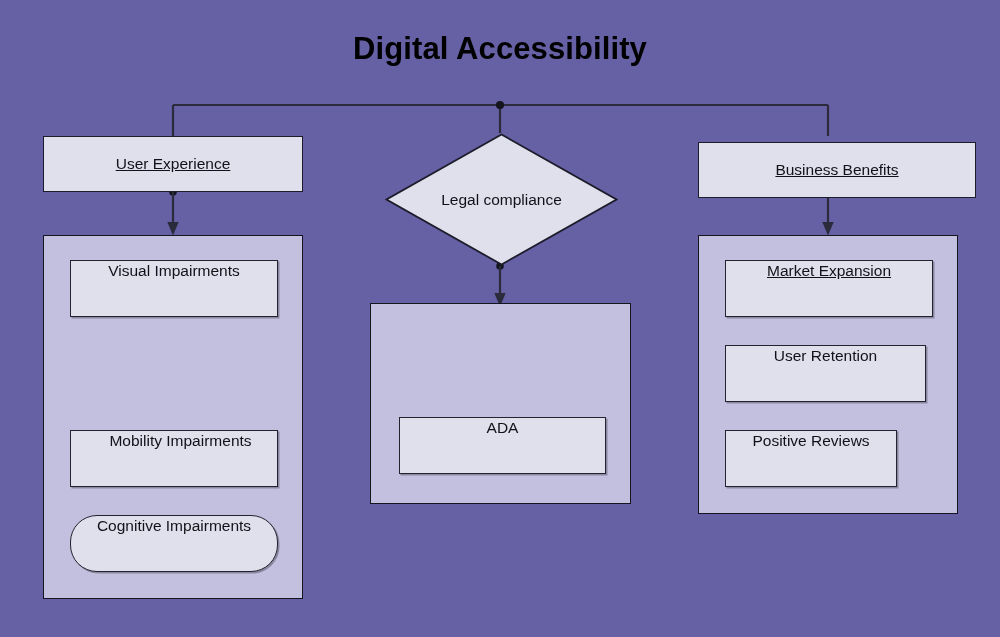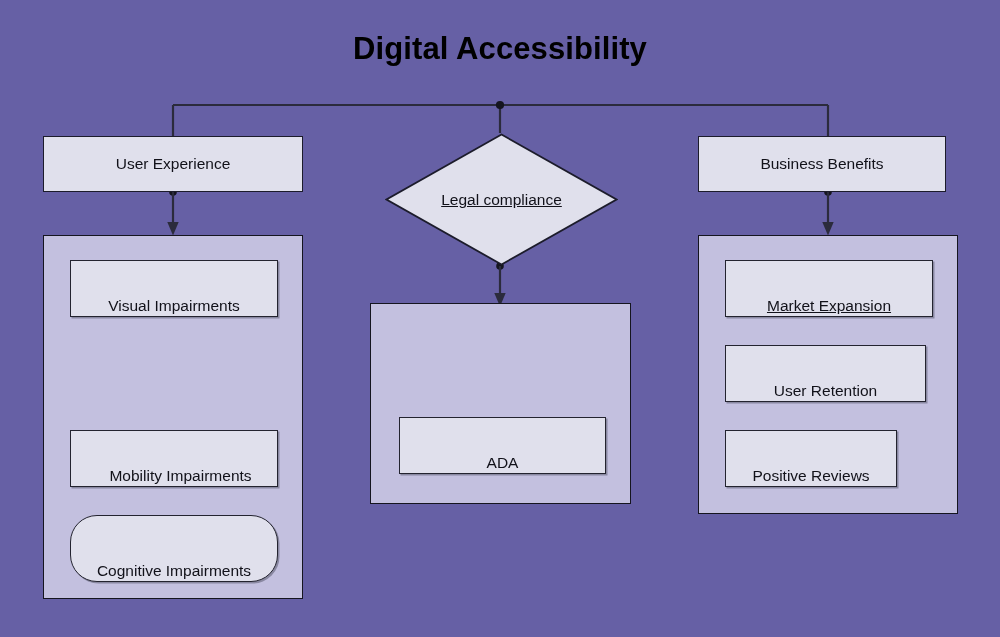--- a/index.html
+++ b/index.html
@@ -40,36 +40,37 @@
     background: #e0e0ec;
     border: 1.6px solid #1c1c2b;
     display: flex;
     align-items: center;
     justify-content: center;
     text-align: center;
     color: #111119;
     font-size: 15.5px;
     line-height: 1.32;
     padding: 2px 6px;
+    text-decoration: underline;
   }
 
   .container-box {
     position: absolute;
     box-sizing: border-box;
     background: #c3c0df;
     border: 1.8px solid #15151f;
   }
 
   .sub-node {
     position: absolute;
     box-sizing: border-box;
     background: #e0e0ec;
     border: 1.5px solid #23232f;
     display: flex;
-    align-items: flex-end;
+    align-items: flex-start;
     justify-content: center;
     text-align: center;
     color: #111119;
     font-size: 15.5px;
     line-height: 1.32;
     box-shadow: 1.5px 1.5px 0 rgba(90,90,110,0.55);
   }
 
   
   #diamond-legal-compliance {
@@ -88,21 +89,20 @@
     position: absolute;
     left: 0;
     top: 0;
     width: 233px;
     height: 133px;
     display: flex;
     align-items: center;
     justify-content: center;
     font-size: 15.5px;
     color: #111119;
-    text-decoration: underline;
   }
 
   
   #connectors {
     position: absolute;
     left: 0;
     top: 0;
     width: 1000px;
     height: 637px;
     pointer-events: none;
@@ -150,39 +150,39 @@
     <span>User Experience</span>
   </div>
 
   <div class="container-box" id="group-user-experience" style="left:43px; top:235px; width:260px; height:364px;">
     <div class="sub-node" style="left:26px; top:24px; width:208px; height:57px;">
       <span>Visual Impairments</span>
     </div>
     <div class="sub-node" style="left:26px; top:194px; width:208px; height:57px;padding-left:13px;">
       <span>Mobility Impairments</span>
     </div>
-    <div class="sub-node" style="left:26px; top:279px; width:208px; height:67px;border-radius:27px;">
+    <div class="sub-node" style="left:26px; top:279px; width:208px; height:57px;border-radius:27px;">
       <span>Cognitive Impairments</span>
     </div>
   </div>
 
   <div id="diamond-legal-compliance">
     <svg width="233" height="133" viewBox="0 0 233 133">
       <polygon points="116.5,1.5 231.5,66.5 116.5,131.5 1.5,66.5" fill="#e0e0ec" stroke="#1c1c2b" stroke-width="1.8"></polygon>
     </svg>
     <div class="diamond-label">Legal compliance</div>
   </div>
 
   <div class="container-box" id="group-legal-compliance" style="left:370px; top:303px; width:261px; height:201px;">
     <div class="sub-node" style="left:28px; top:113px; width:207px; height:57px;">
       <span>ADA</span>
     </div>
   </div>
 
-  <div class="node" id="node-business-benefits" style="left:698px; top:136px; width:248px; height:56px;">
+  <div class="node" id="node-business-benefits" style="left:698px; top:142px; width:278px; height:56px;">
     <span>Business Benefits</span>
   </div>
 
   <div class="container-box" id="group-business-benefits" style="left:698px; top:235px; width:260px; height:279px;">
     <div class="sub-node" style="left:26px; top:24px; width:208px; height:57px;text-decoration:underline;">
       <span>Market Expansion</span>
     </div>
     <div class="sub-node" style="left:26px; top:109px; width:201px; height:57px;">
       <span>User Retention</span>
     </div>

